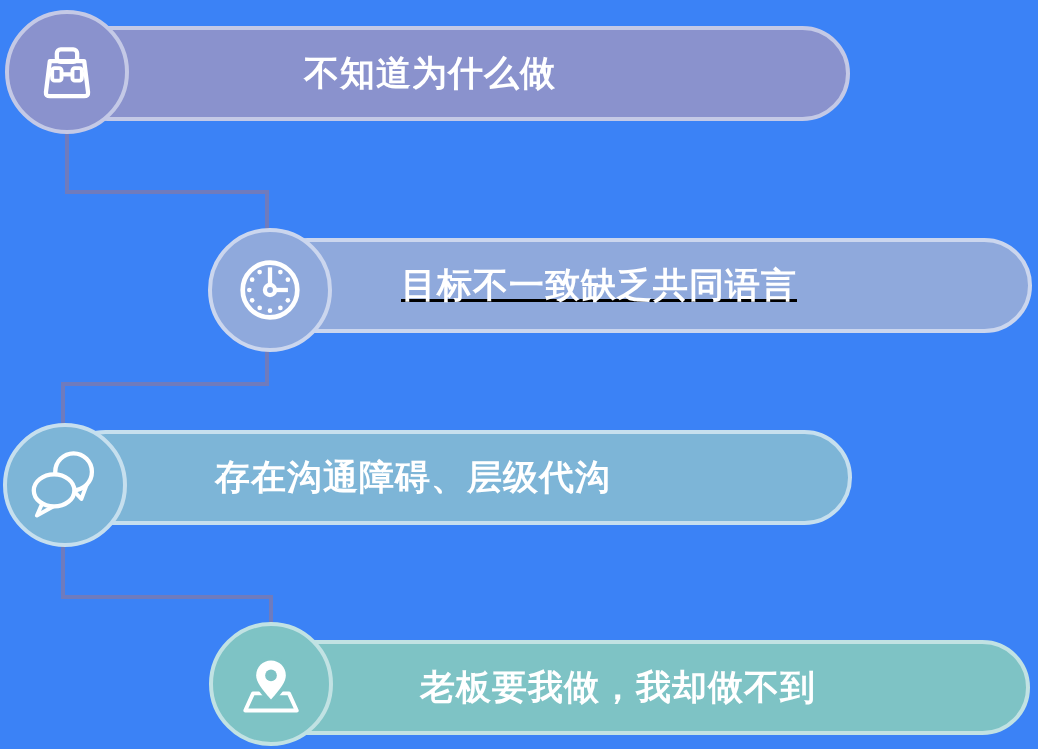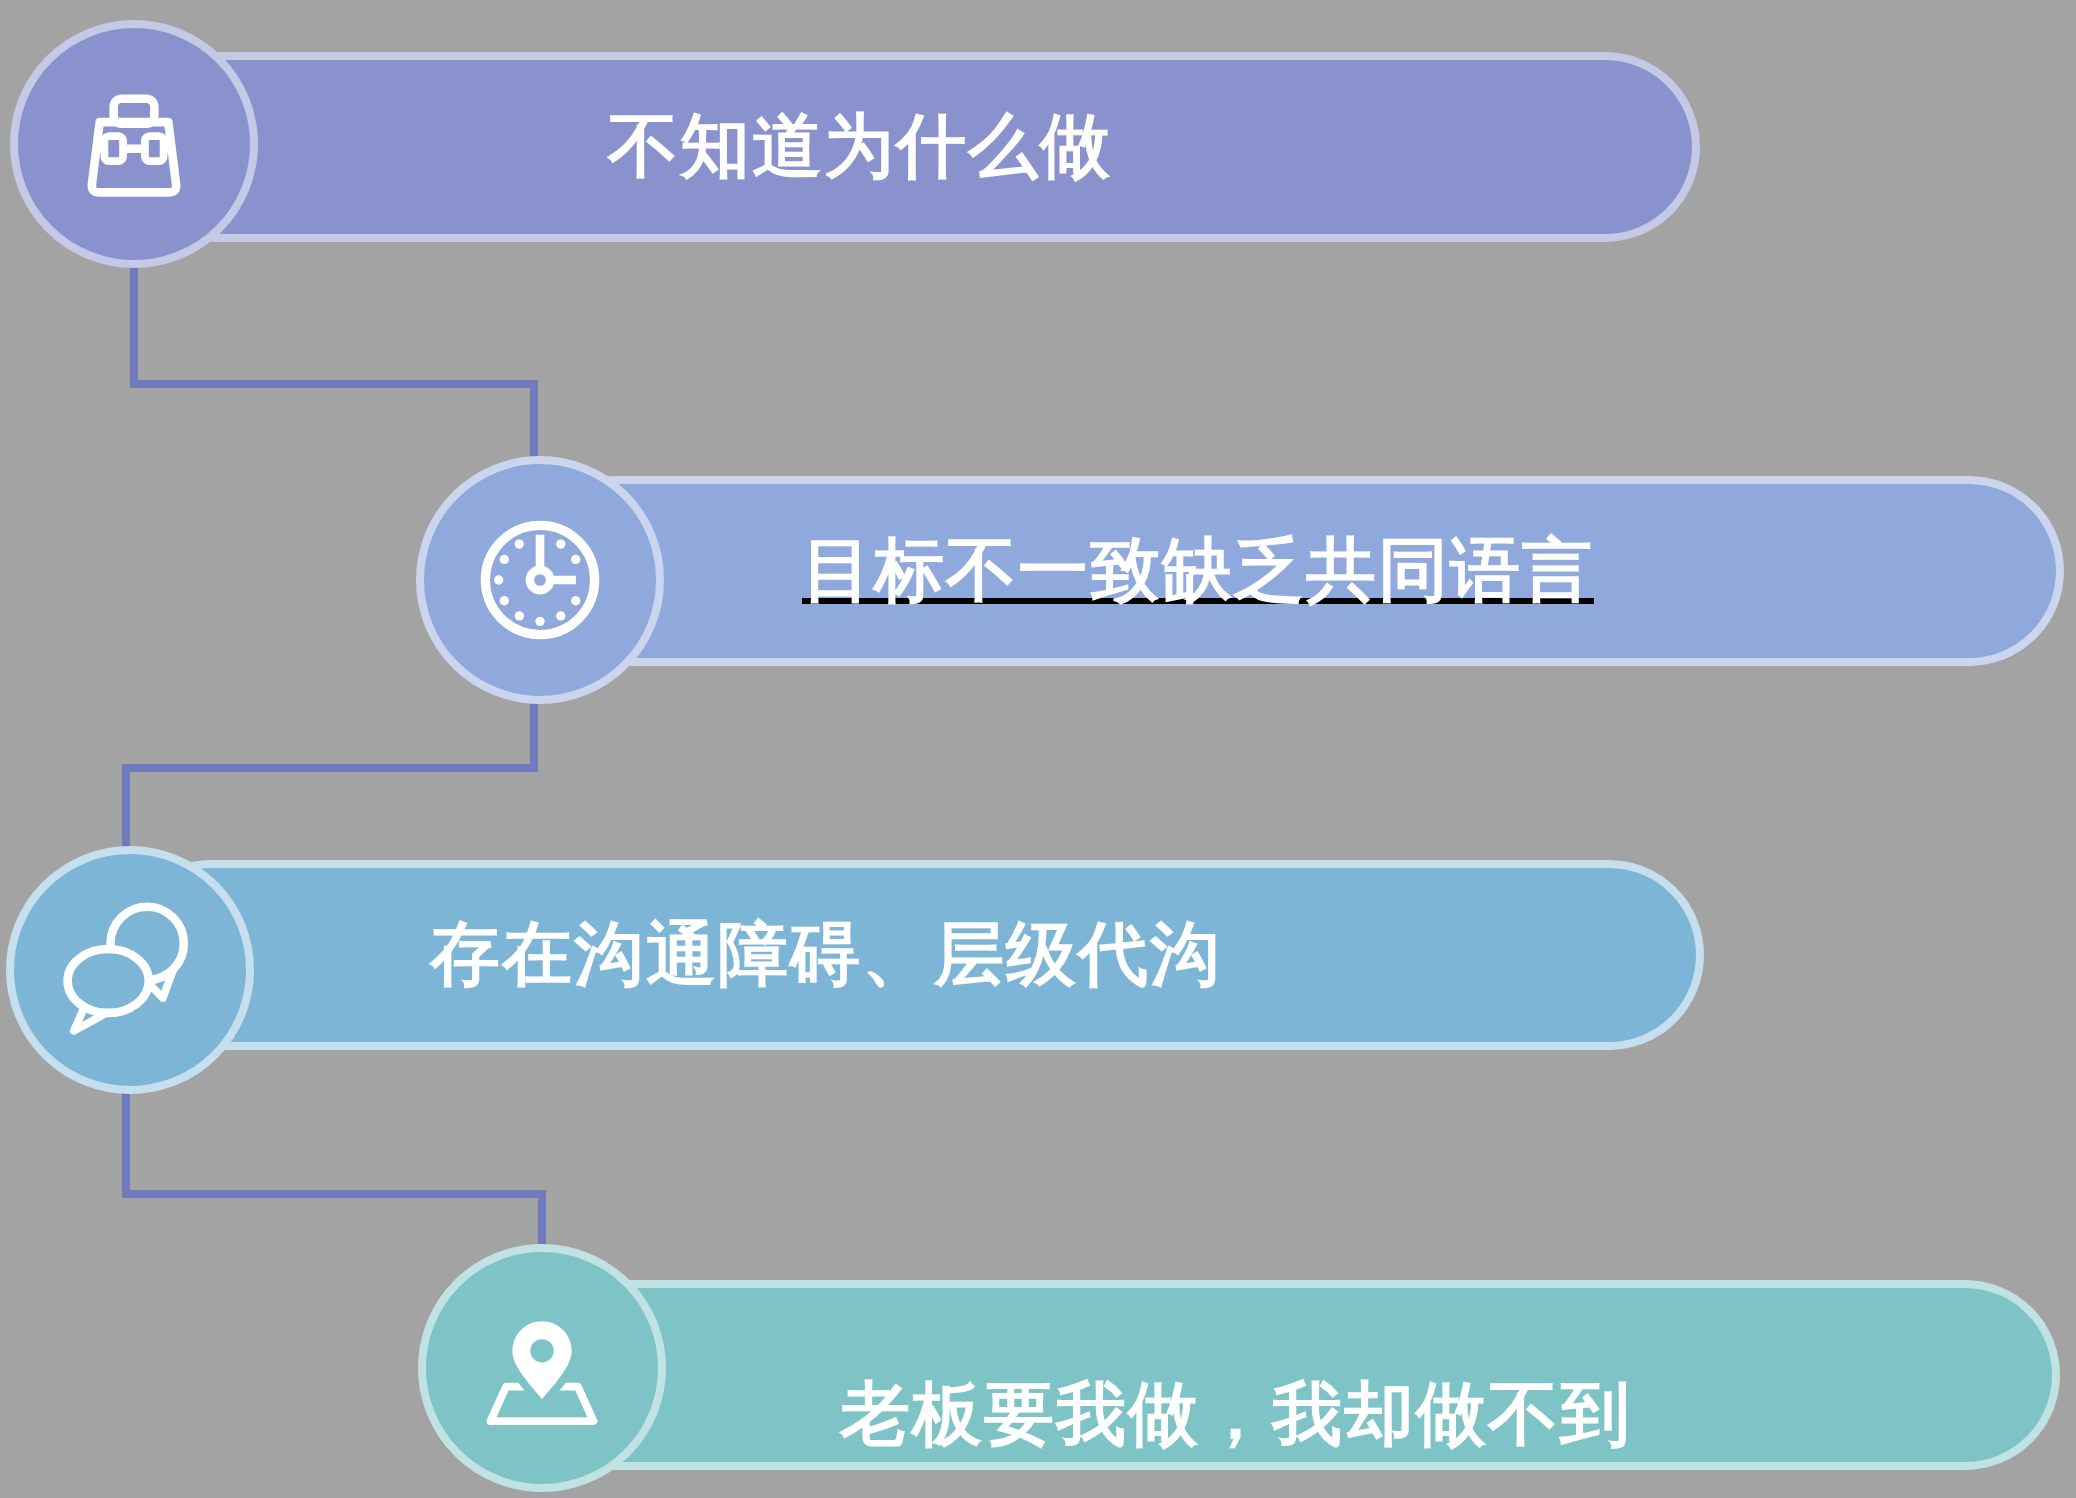--- a/index.html
+++ b/index.html
@@ -65,27 +65,27 @@
   
   .s1 .bar    { left: 60px;  top: 26px;  width: 790px; padding-right: 50px; }
   .s1 .circle { left: 5px;   top: 10px; }
   
   .s2 .bar    { left: 260px; top: 238px; width: 772px; padding-right: 94px; text-decoration: underline; }
   .s2 .circle { left: 208px; top: 228px; }
   
   .s3 .bar    { left: 58px;  top: 430px; width: 794px; padding-right: 84px; text-align: right; }
   .s3 .circle { left: 3px;   top: 423px; }
   
-  .s4 .bar    { left: 260px; top: 640px; width: 770px; padding-right: 54px; align-items: flex-end; }
+  .s4 .bar    { left: 260px; top: 640px; width: 770px; padding-right: 54px; }
   .s4 .circle { left: 209px; top: 622px; }
 </style>
 </head>
 <body>
 
-<div class="canvas" style="background: #a3a3a3;">
+<div class="canvas" style="background: #3b82f6;">
 
   <svg class="connectors" viewBox="0 0 1038 749">
     <polyline points="67,118 67,192 267,192 267,250"></polyline>
     <polyline points="267,330 267,384 63,384 63,445"></polyline>
     <polyline points="63,525 63,597 271,597 271,660"></polyline>
   </svg>
 
   <div class="step s1" style="--fill: #8A92CD; --border: #C4C9E6;">
     <div class="bar">
       <span class="label">不知道为什么做</span>

